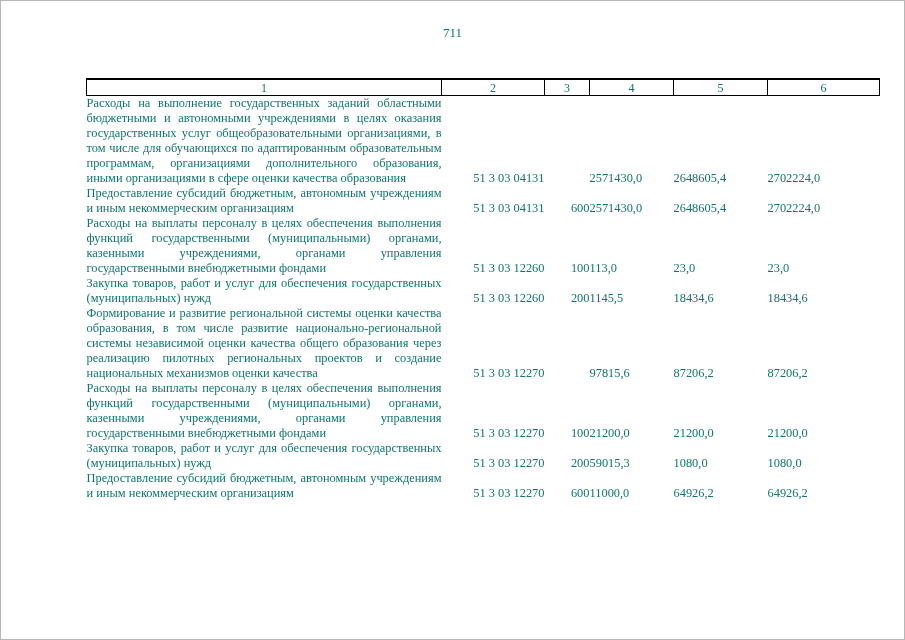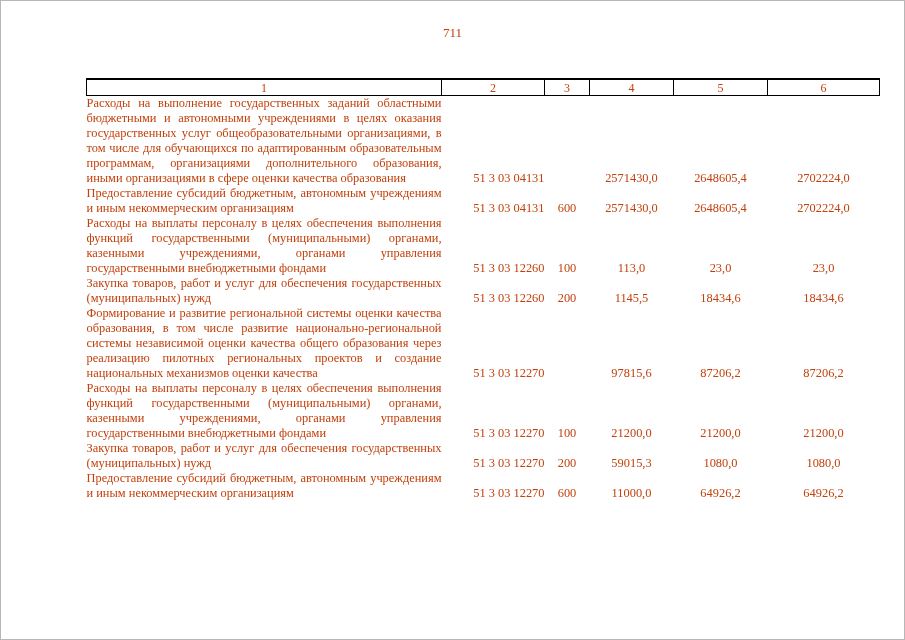--- a/index.html
+++ b/index.html
@@ -9,21 +9,21 @@
   }
   .sheet {
     position: relative;
     width: 905px;
     height: 640px;
     background: #ffffff;
     border: 1px solid #b7b7b7;
     box-sizing: border-box;
     overflow: hidden;
     font-family: "Liberation Serif", "DejaVu Serif", serif;
-    color: #c2410c;
+    color: #0f766e;
   }
   .page-number {
     position: absolute;
     top: 24px;
     left: 0;
     width: 100%;
     text-align: center;
     font-size: 13px;
   }
   table.budget {
@@ -56,24 +56,24 @@
     hyphens: auto;
     padding-left: 3px;
     padding-right: 6px;
     vertical-align: top;
   }
   td.cell-code {
     text-align: right;
     white-space: nowrap;
   }
   td.cell-etype {
-    text-align: center;
+    text-align: right;
   }
   td.cell-amt {
-    text-align: center;
+    text-align: left;
     padding-right: 8px;
     white-space: nowrap;
   }
 </style>
 </head>
 <body>
 
 <div class="sheet">
   <div class="page-number">711</div>
 

